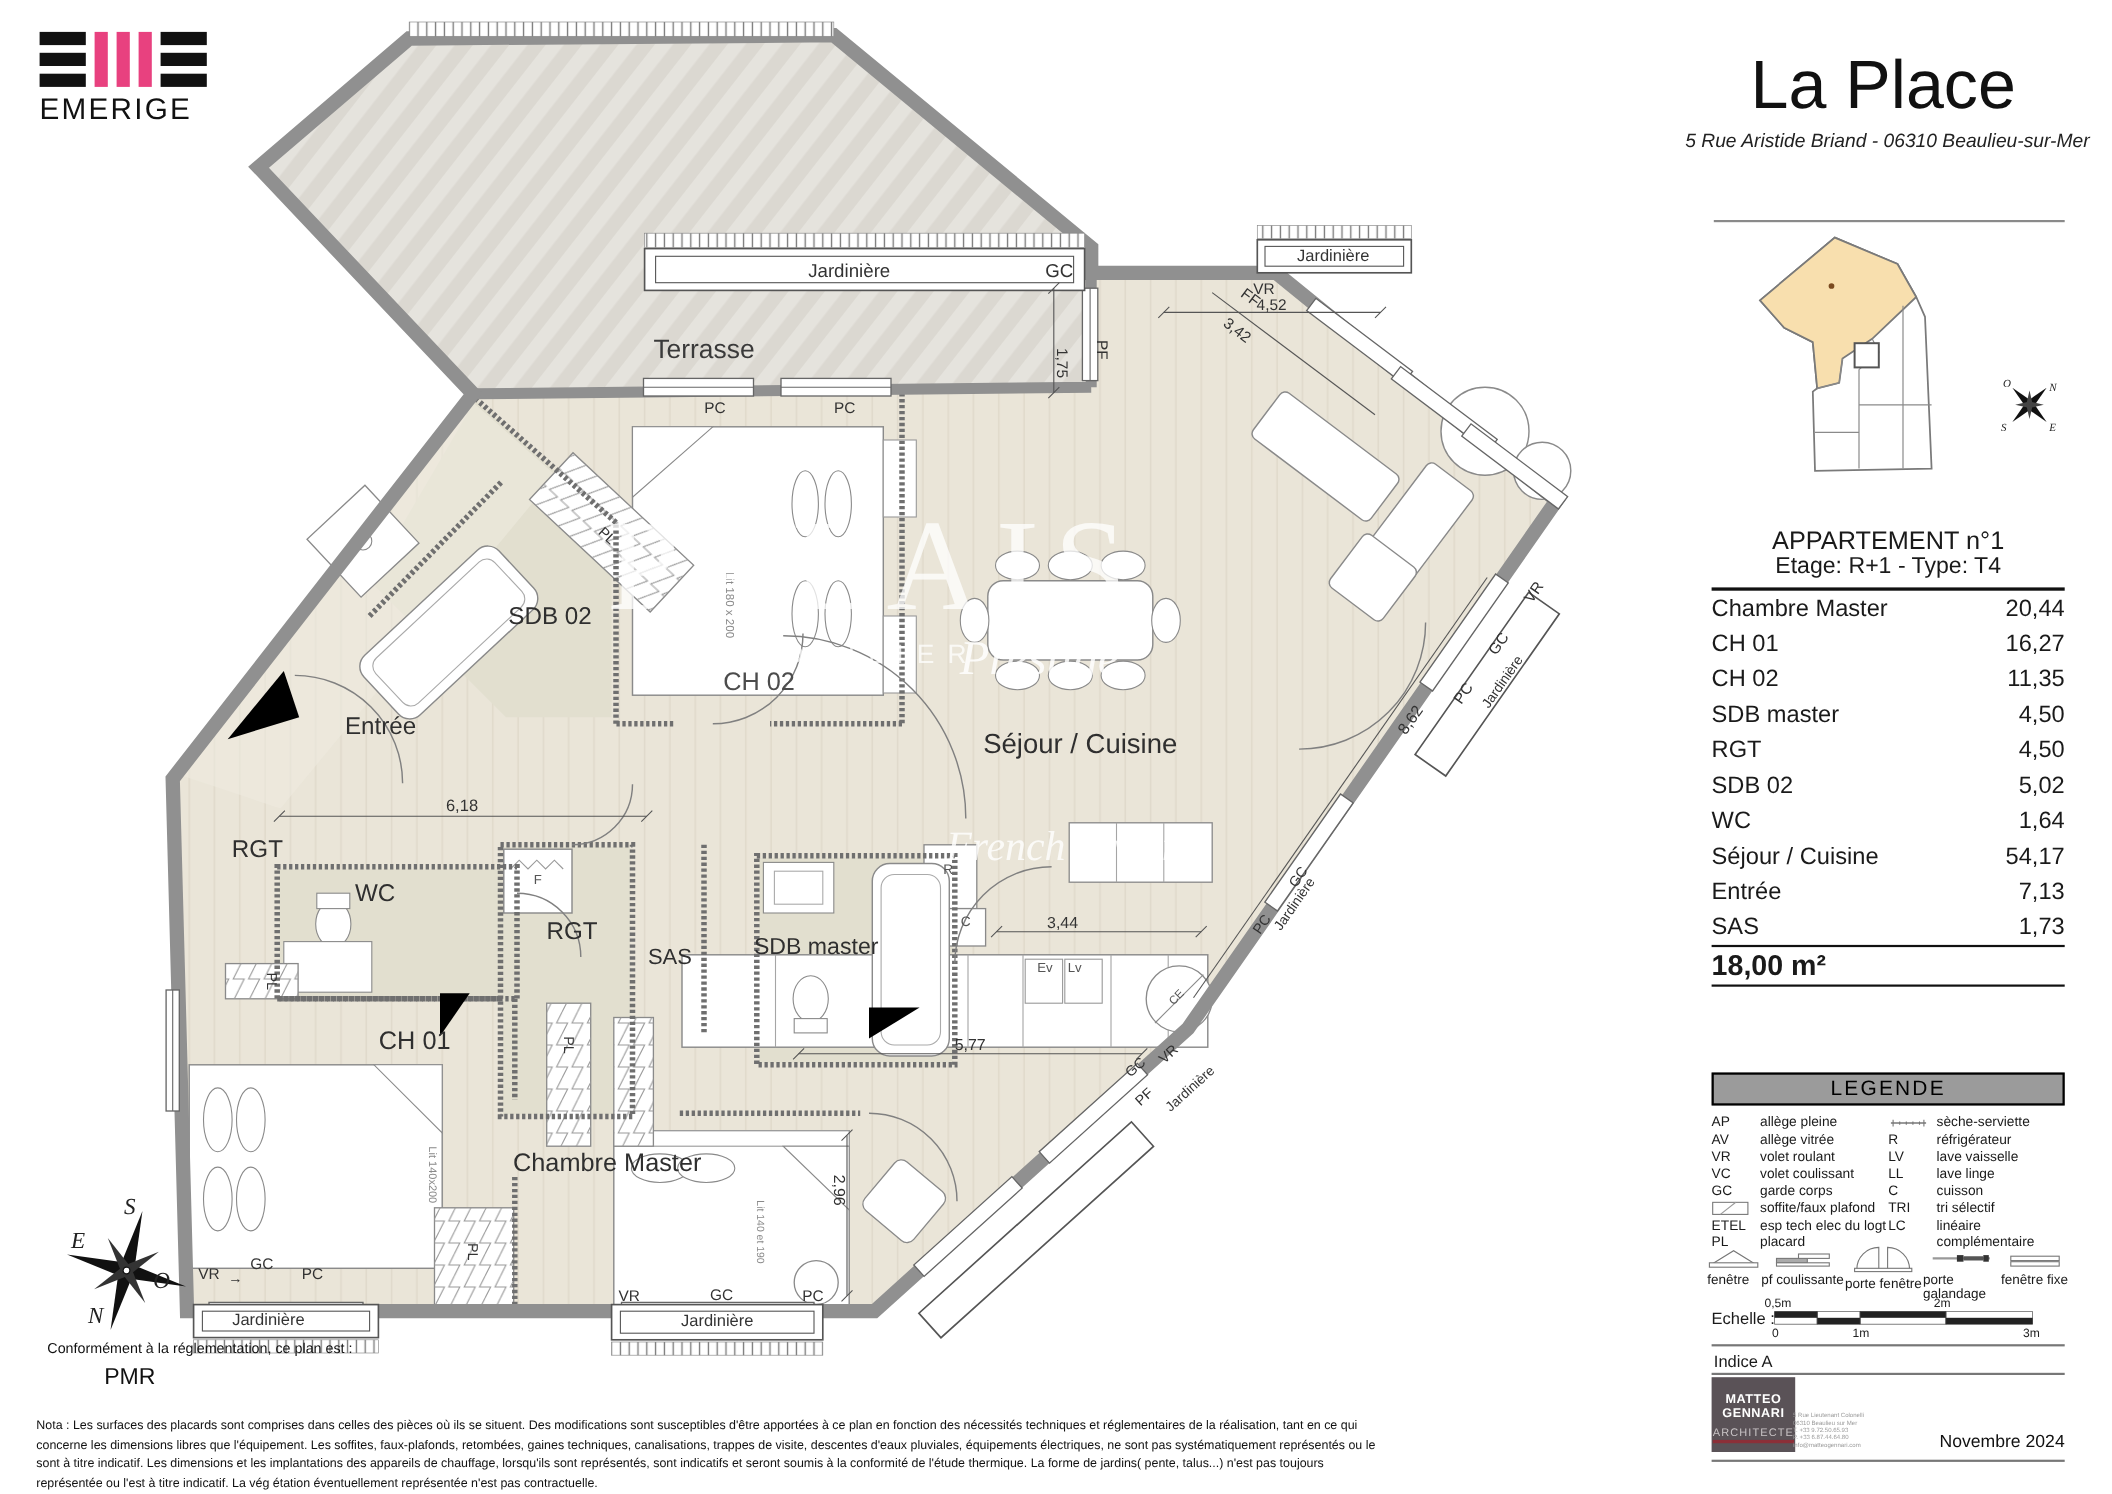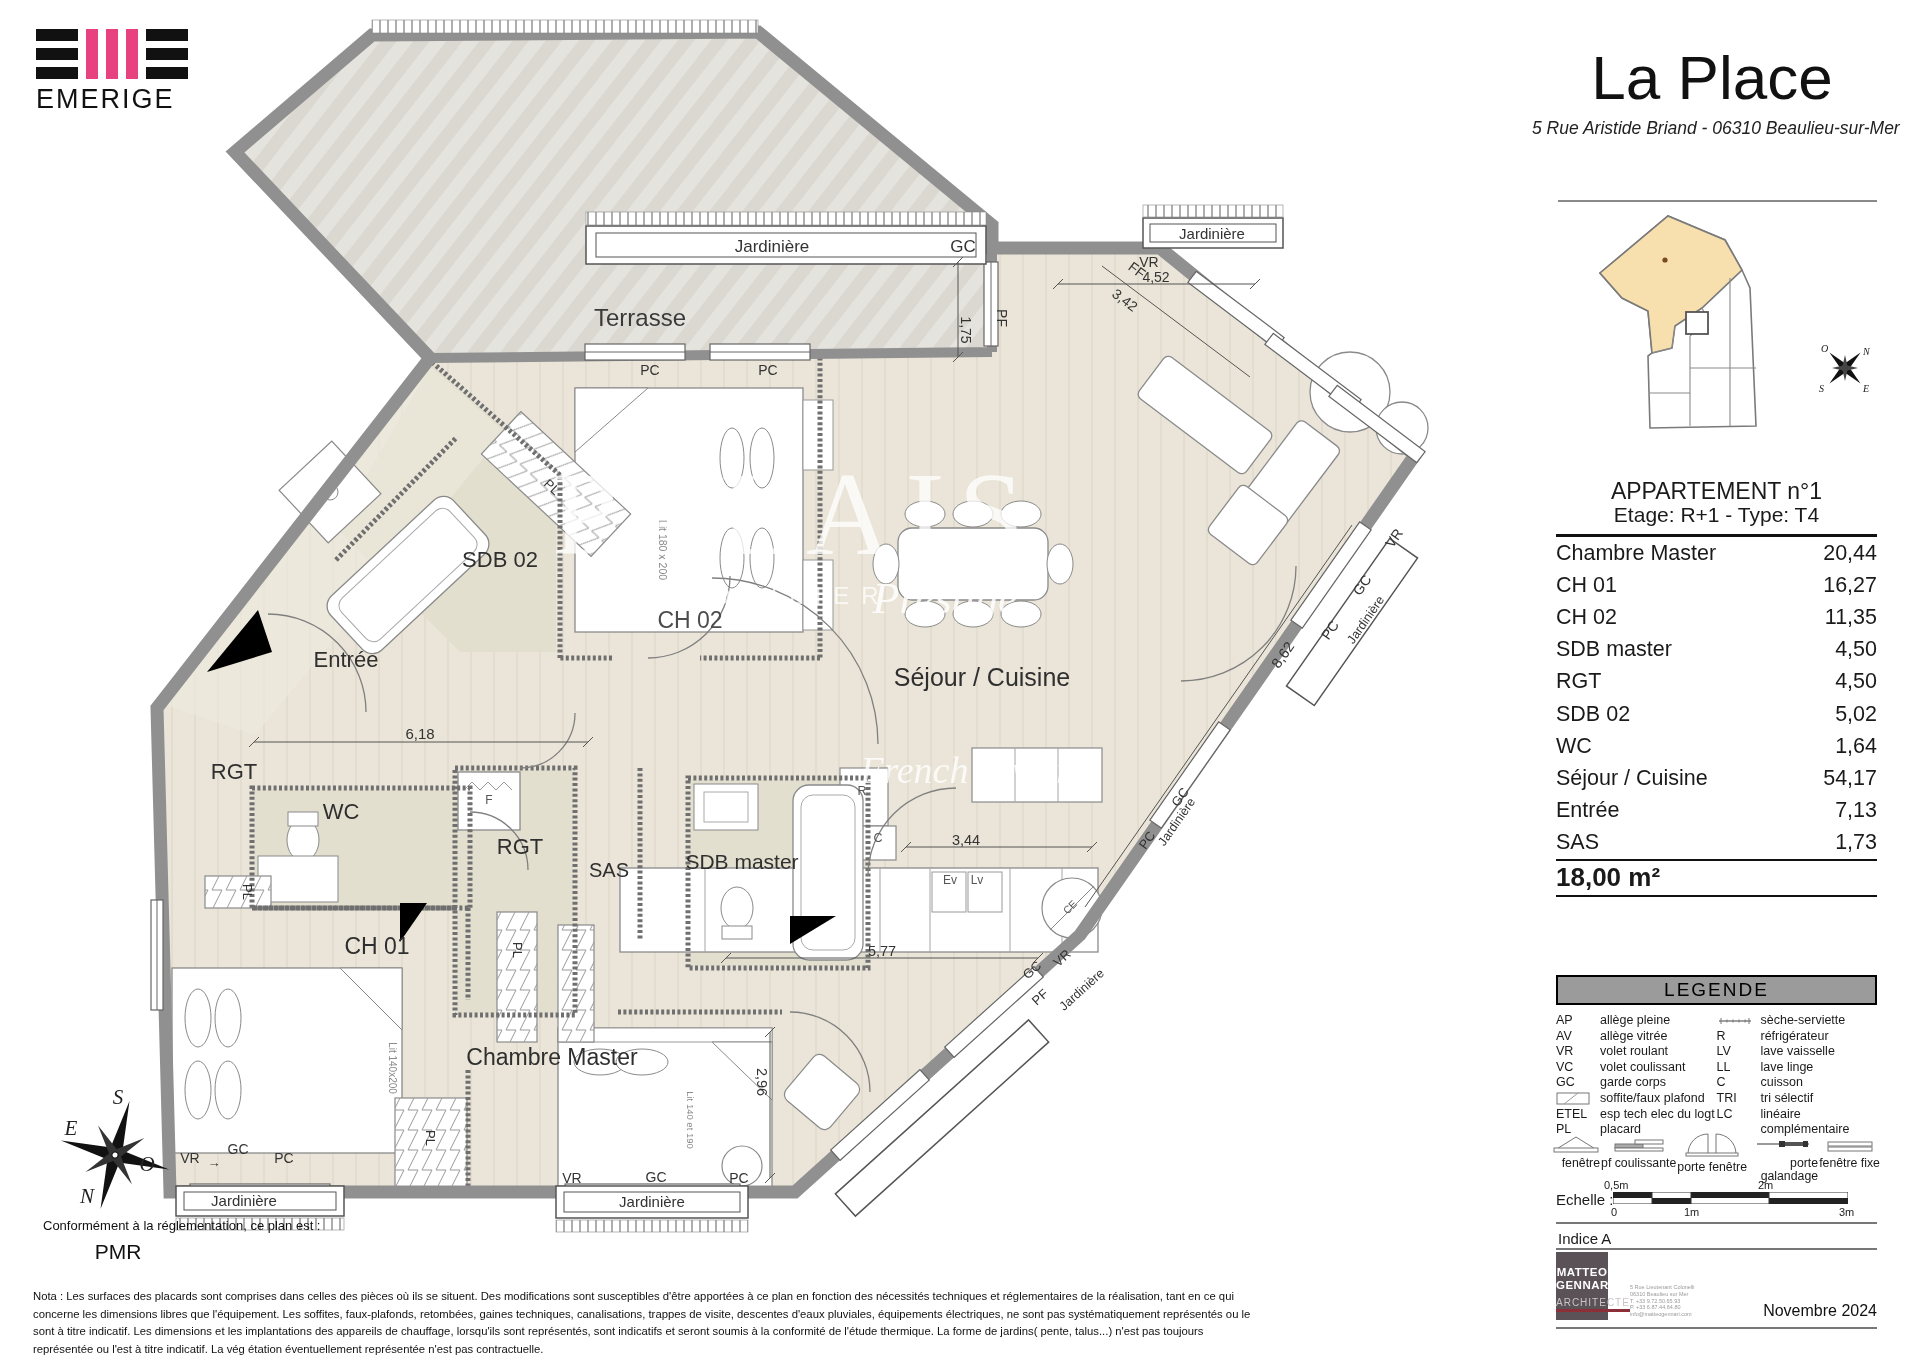--- a/index.html
+++ b/index.html
@@ -28,27 +28,27 @@
   .surfrow .val{font-weight:bold;font-size:26px;}
   #legendbox{position:absolute;left:1556px;top:975px;width:321px;}
   #legendbox .hdr{background:#9b9b9b;border:2px solid #000;text-align:center;font-size:19px;
       letter-spacing:2px;padding:2px 0;color:#000;}
   .leg-cols{display:flex;margin-top:8px;font-size:12.5px;}
   .leg-col{flex:1;}
   .leg-row{display:flex;line-height:15.6px;}
   .leg-abbr{width:44px;text-align:left;flex-shrink:0;}
   .leg-desc{flex:1;}
   #symbols{position:absolute;left:1552px;top:1132px;width:328px;display:flex;justify-content:space-between;}
-  .symcol{text-align:right;font-size:12.3px;line-height:12.5px;}
+  .symcol{text-align:left;font-size:12.3px;line-height:12.5px;}
   .symcol svg{display:block;margin:0 auto 3px auto;}
   #echelle{position:absolute;left:1556px;top:1183px;width:321px;height:34px;font-size:15px;}
   .tick{position:absolute;font-size:11px;color:#222;}
   #indice{position:absolute;left:1558px;top:1230px;font-size:15px;}
   #arch{position:absolute;left:1556px;top:1252px;width:321px;height:70px;}
-  #arch .sq{position:absolute;left:0;top:0;width:52px;height:68px;background:#5a5257;color:#fff;
+  #arch .sq{position:absolute;left:0;top:0;width:76px;height:68px;background:#5a5257;color:#fff;
      text-align:center;padding-top:14px;box-sizing:border-box;}
   #arch .sq .n{font-size:11.5px;font-weight:bold;line-height:13px;letter-spacing:.5px;}
   #arch .sq .a{font-size:10px;color:#c9c4c6;letter-spacing:1px;border-bottom:3px solid #8c2f38;
      display:inline-block;margin-top:2px;padding-bottom:1px;}
   #arch .contact{position:absolute;left:74px;top:32px;font-size:5.5px;line-height:6.8px;color:#9a9a9a;}
   #arch .date{position:absolute;right:0;top:50px;font-size:16px;color:#111;}
   
   .wm{position:absolute;transform:translate(-50%,-50%);color:rgba(255,255,255,.75);
       font-family:"Liberation Serif",serif;pointer-events:none;white-space:nowrap;}
   

